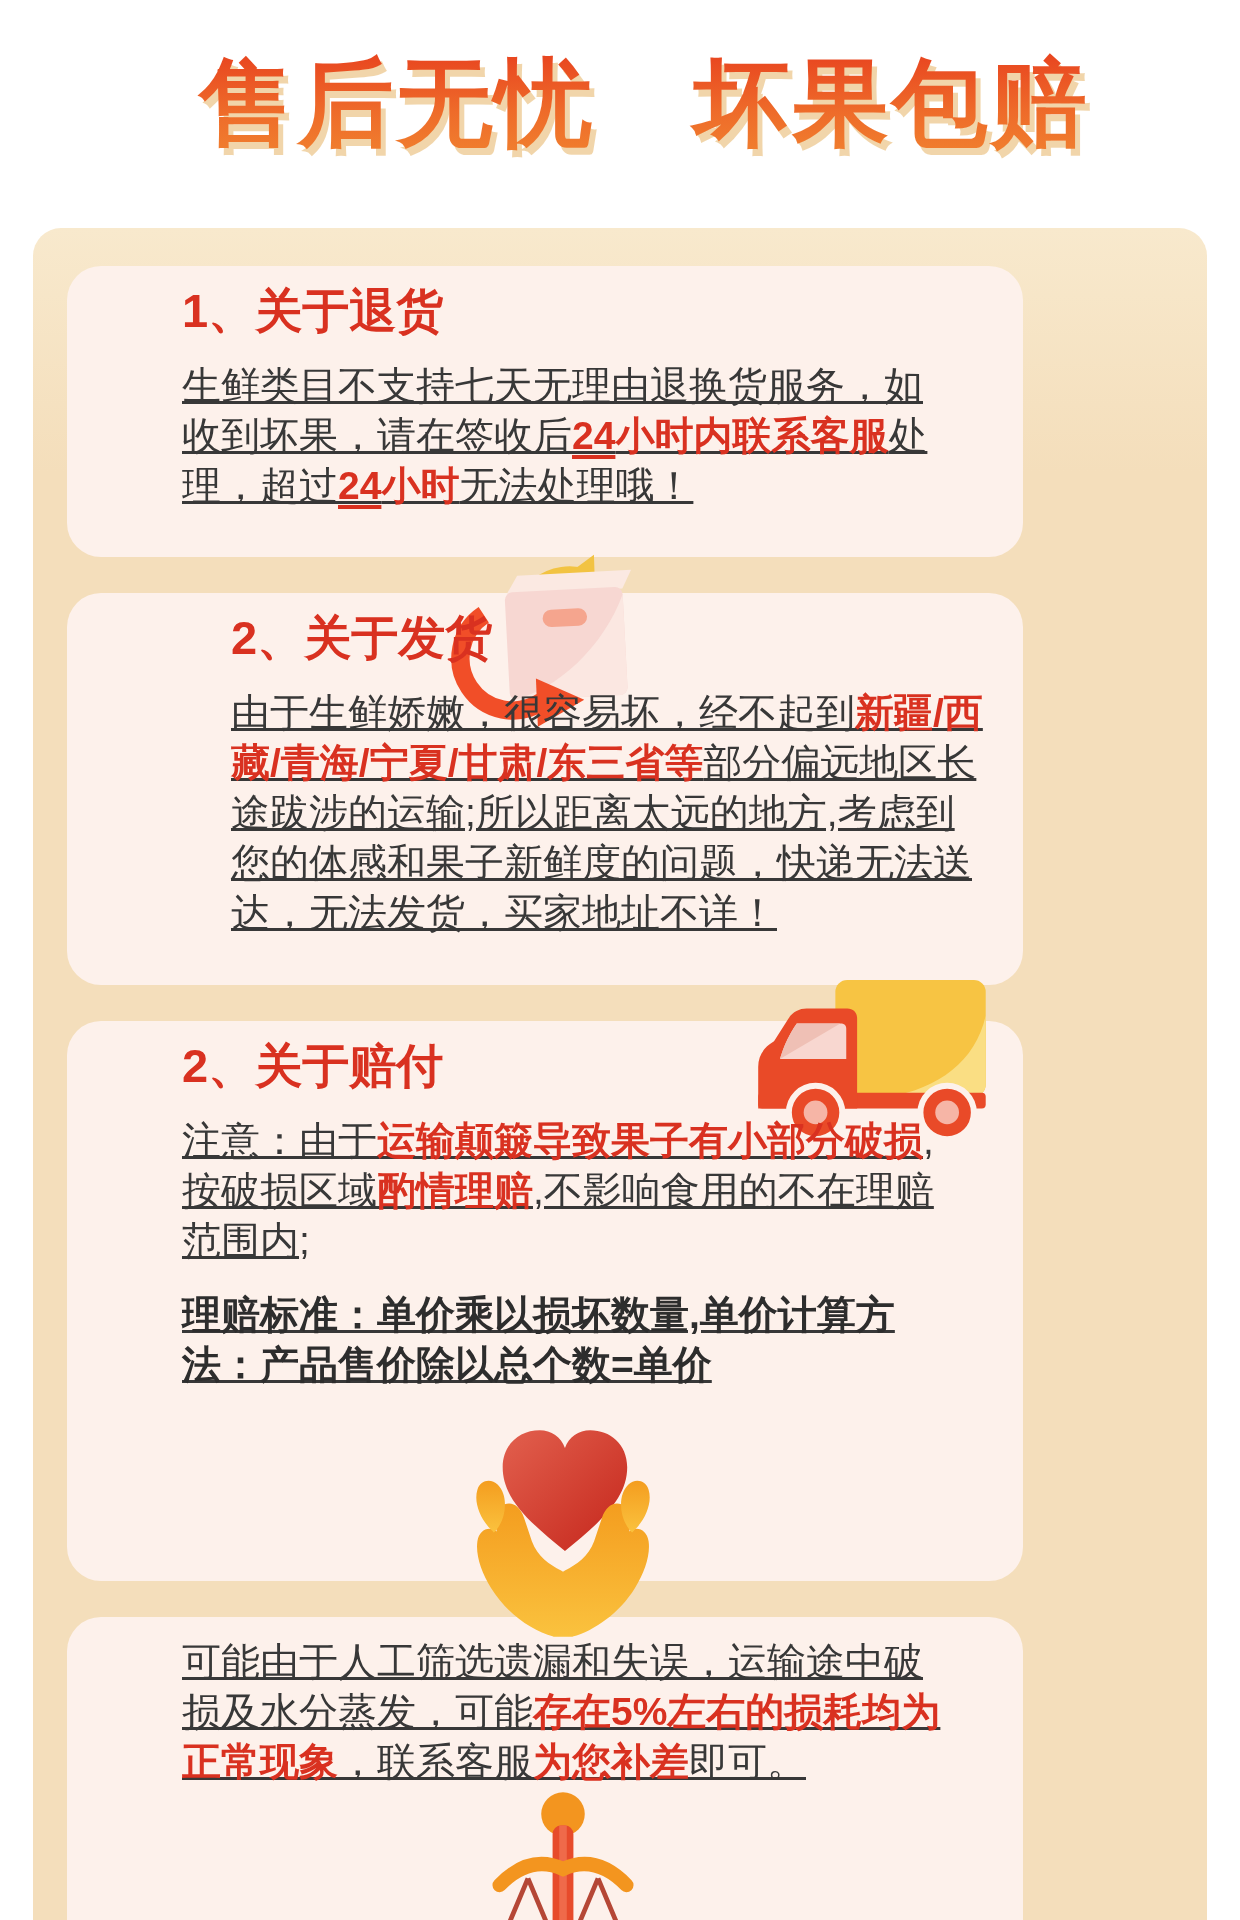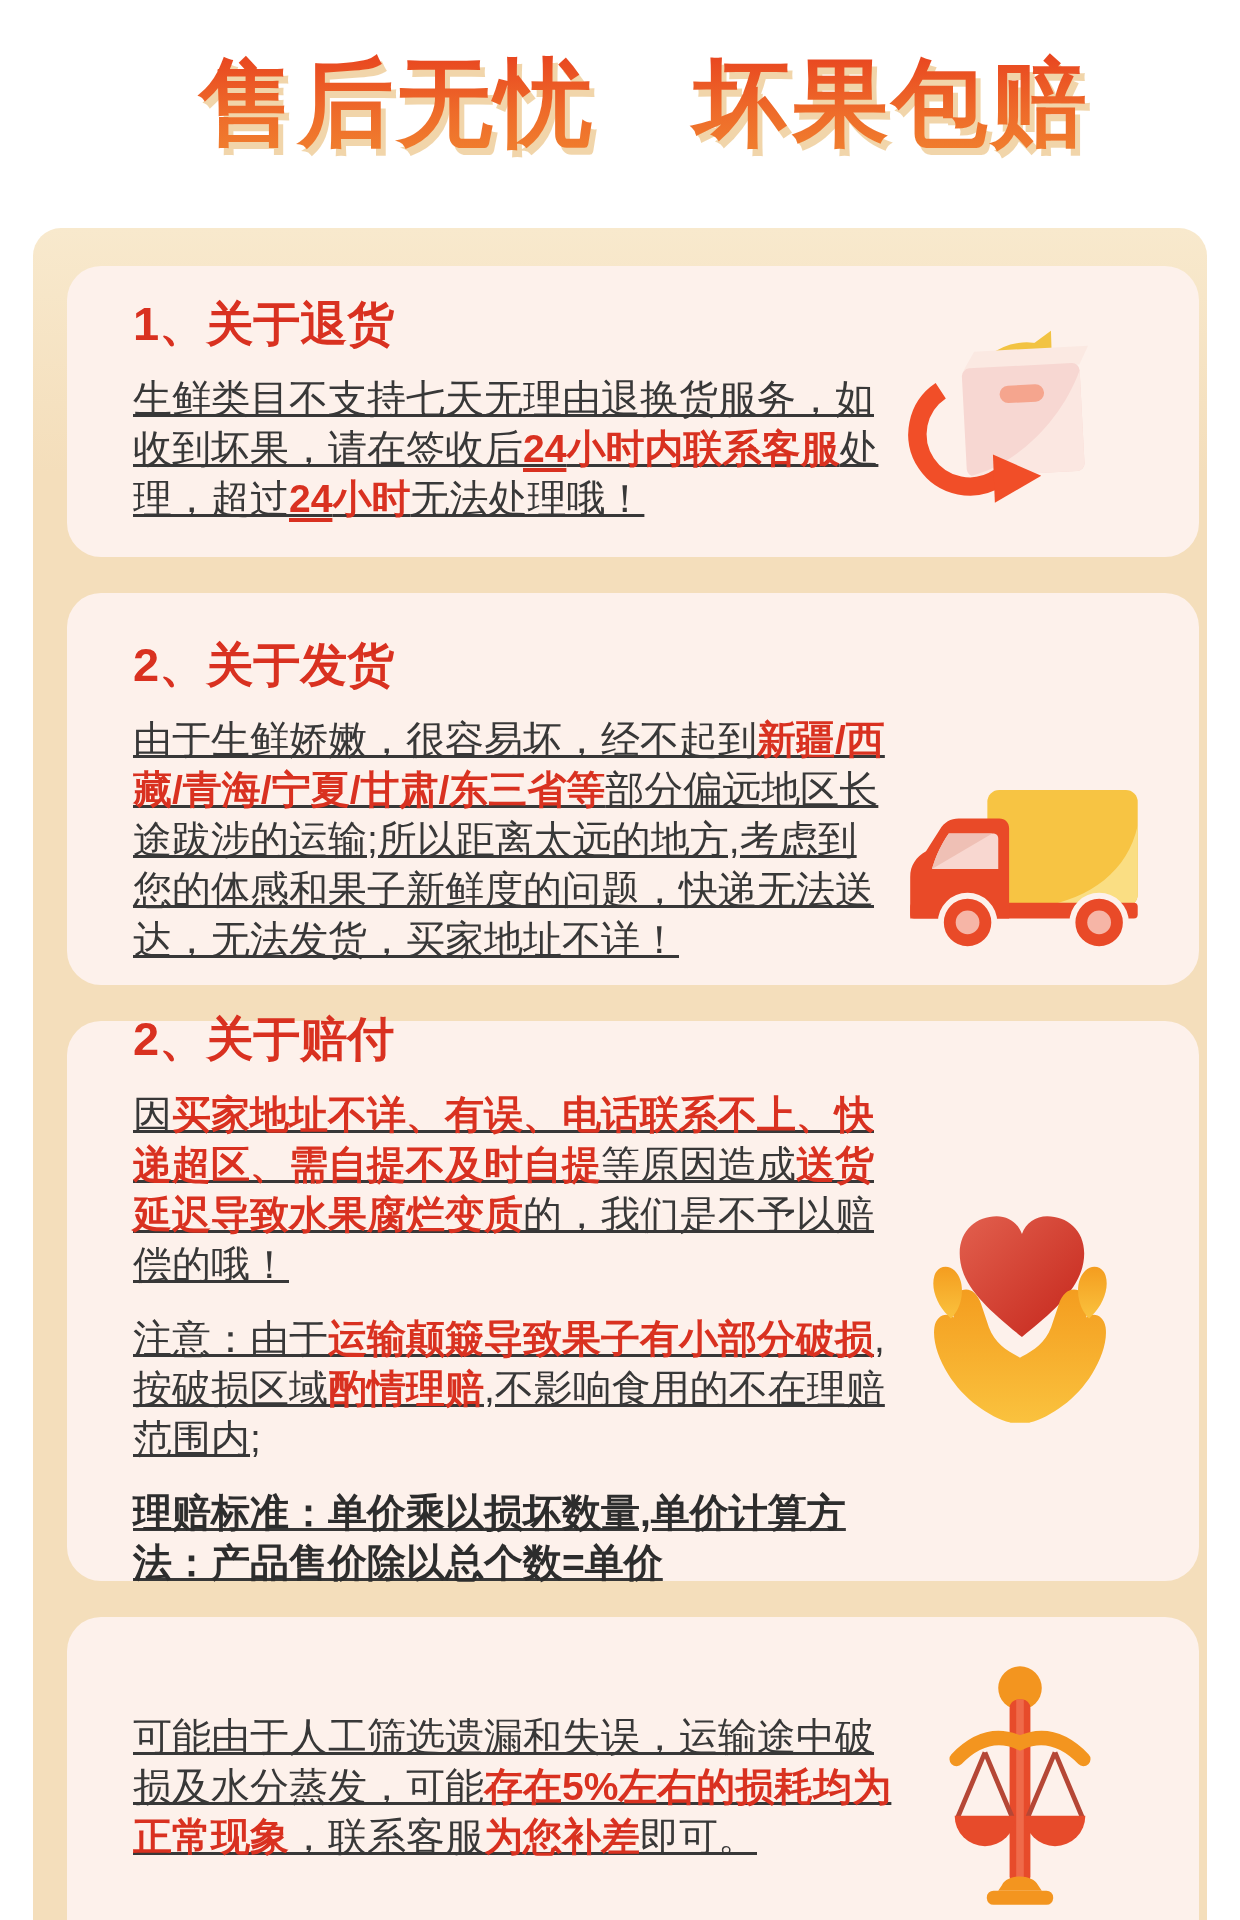--- a/index.html
+++ b/index.html
@@ -32,27 +32,28 @@
     position:absolute;
     left:33px;top:228px;
     width:1174px;height:1740px;
     box-sizing:border-box;
     background:linear-gradient(180deg,#f8e9cd 0%,#f4debb 14%,#f4debb 100%);
     border-radius:28px;
     padding:38px 34px;
   }
   .card{
     box-sizing:border-box;
-    width:1132px;
+    width:956px;
     background:#fdf1eb;
     border-radius:34px;
     margin-bottom:36px;
     padding:20px 30px 20px 66px;
     display:flex;
     align-items:center;
+    flex-direction:column;
   }
   .card:last-child{margin-bottom:0;}
   .card-1{height:291px;}
   .card-2{height:392px;align-items:flex-end;}
   .card-3{height:560px;}
   .card-4{height:340px;}
   .card-text{flex:1;min-width:0;max-width:762px;}
   .card-title{
     margin:0 0 26px 0;
     font-size:47px;
@@ -135,21 +136,20 @@
           <circle cx="72" cy="142" r="12" fill="#f6b5a6"></circle>
           <circle cx="205" cy="142" r="27" fill="#e94a28" stroke="#fdf1eb" stroke-width="6"></circle>
           <circle cx="205" cy="142" r="12" fill="#f6b5a6"></circle>
         </svg>
       </div>
     </section>
 
     <section class="card card-3">
       <div class="card-text">
         <h2 class="card-title">2、关于赔付</h2>
-        <p class="card-para"><span>因</span><span class="em">买家地址不详、有误、电话联系不上、快递超区、需自提不及时自提</span><span>等原因造成</span><span class="em">送货延迟导致水果腐烂变质</span><span>的，我们是不予以赔偿的哦！</span></p>
         <p class="card-para"><span>注意：由于</span><span class="em">运输颠簸导致果子有小部分破损</span><span>,按破损区域</span><span class="em">酌情理赔</span><span>,不影响食用的不在理赔范围内;</span></p>
         <p class="card-para"><span class="b">理赔标准：单价乘以损坏数量,单价计算方法：产品售价除以总个数=单价</span></p>
       </div>
       <div class="card-icon">
         <svg width="214" height="244" viewBox="0 0 220 250" aria-hidden="true">
           <defs>
             <linearGradient id="heartGrad" x1="0" y1="0" x2="1" y2="1">
               <stop offset="0" stop-color="#e2604e"></stop>
               <stop offset="1" stop-color="#c5261b"></stop>
             </linearGradient>

